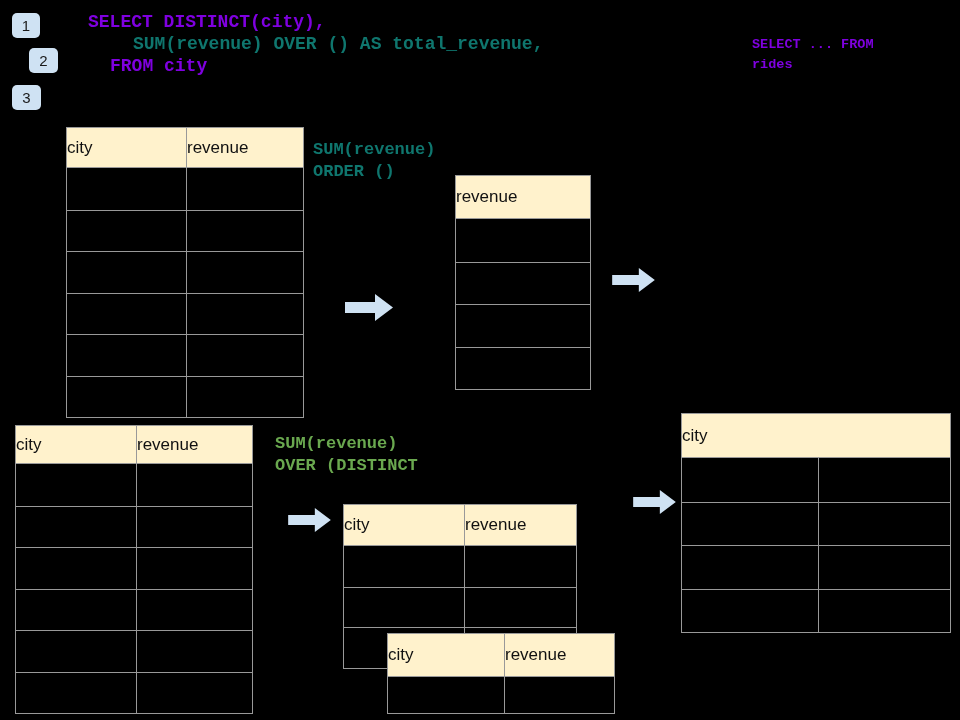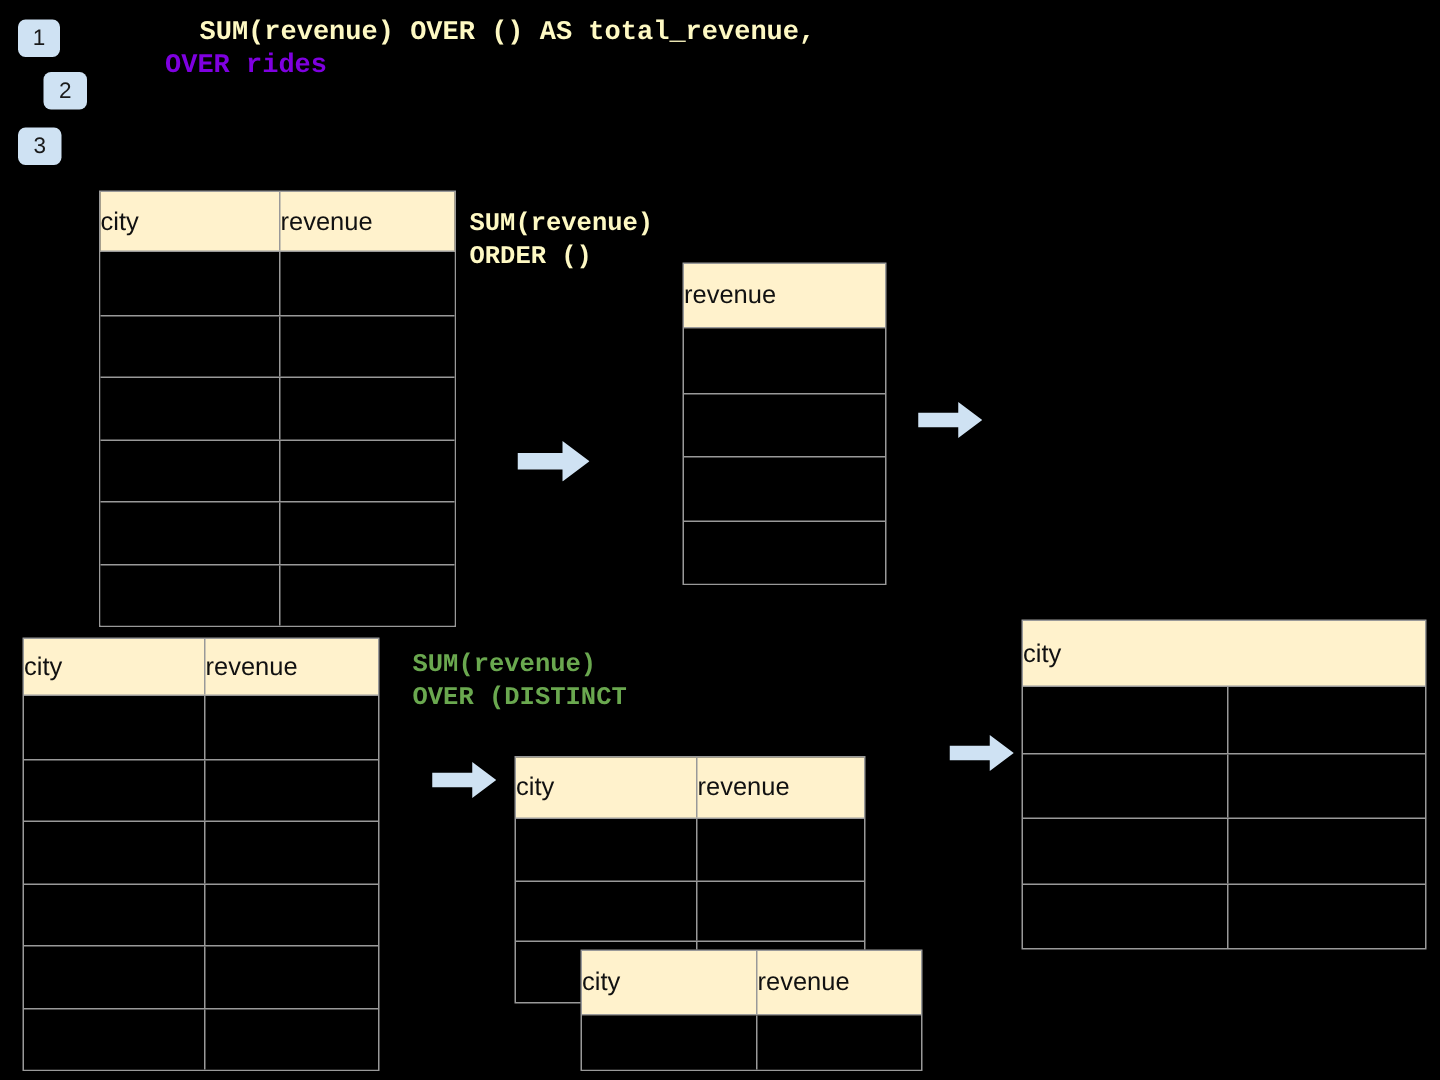--- a/index.html
+++ b/index.html
@@ -15,21 +15,21 @@
     font:15px "Liberation Sans", sans-serif; color:#1a1a1a;
   }
 
   
   .sql { position:absolute; left:88px; top:11px; }
   .sql .line {
     font:bold 18px "Liberation Mono", monospace;
     line-height:22px; white-space:pre;
   }
   .c-purple { color:#7f00e0; }
-  .c-red    { color:#fef9c3; }
+  .c-red    { color:#0f766e; }
   .c-green  { color:#6aa84f; }
   .ind1 { margin-left:45px; }
   .ind2 { margin-left:22px; }
 
   
   .sidenote { position:absolute; left:752px; top:35px; }
   .sidenote .line {
     font:bold 13.5px "Liberation Mono", monospace;
     line-height:20px; color:#7f00e0; white-space:pre;
   }
@@ -78,24 +78,29 @@
     <span>1</span>
   </div>
   <div class="badge" style="left:29px; top:48px; width:29px; height:25px;">
     <span>2</span>
   </div>
   <div class="badge" style="left:12px; top:85px; width:29px; height:25px;">
     <span>3</span>
   </div>
 
   <div class="sql">
+    <div class="line c-purple">SELECT DISTINCT(city),</div>
     <div class="line c-red ind1">SUM(revenue) OVER () AS total_revenue,</div>
-    <div class="line c-purple ind2">OVER rides</div>
-  </div>
-
+    <div class="line c-purple ind2">FROM city</div>
+  </div>
+
+  <div class="sidenote">
+    <div class="line">SELECT ... FROM</div>
+    <div class="line">rides</div>
+  </div>
 
   <div class="annot" style="left:313px; top:139px;">
     <div class="line c-red">SUM(revenue)</div>
     <div class="line c-red">ORDER ()</div>
   </div>
 
   <div class="annot" style="left:275px; top:433px;">
     <div class="line c-green">SUM(revenue)</div>
     <div class="line c-green">OVER (DISTINCT</div>
   </div>

